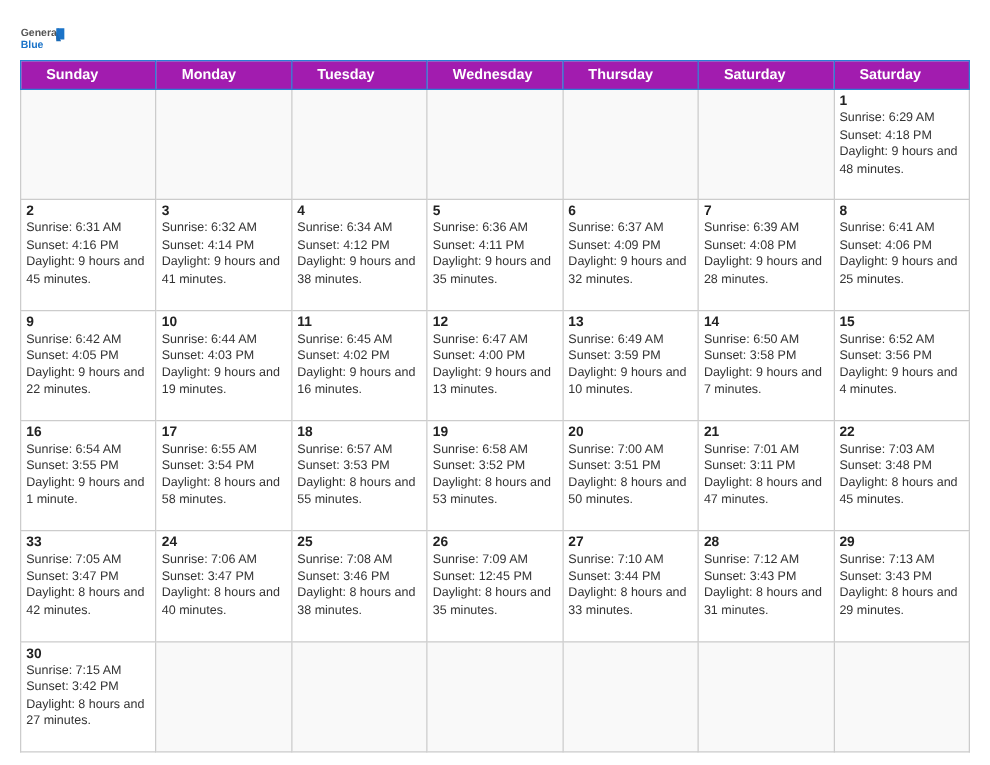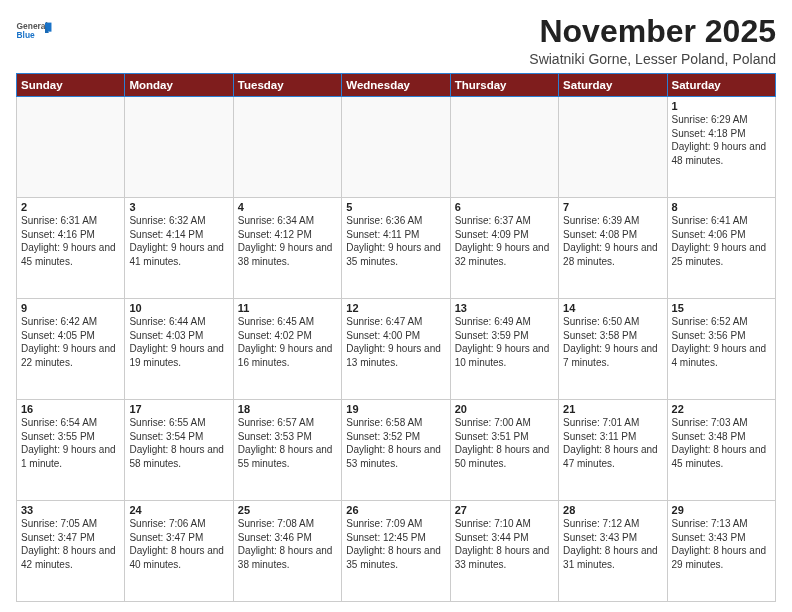--- a/index.html
+++ b/index.html
@@ -49,25 +49,25 @@
       margin-top: 2px;
     }
     .calendar {
       flex: 1;
       border: 1px solid #ccc;
       border-collapse: collapse;
       width: 100%;
       table-layout: fixed;
     }
     .calendar th {
-      background: #7f1d1d;
+      background: #a21caf;
       color: #fff;
       font-size: 11.5px;
       font-weight: bold;
-      padding: 5px 4px;
+      padding: 5px 20px;
       text-align: left;
       border: 1px solid #2a7fd4;
     }
     .calendar td {
       border: 1px solid #ccc;
       vertical-align: top;
       padding: 3px 4px;
       font-size: 9.2px;
       color: #333;
       width: calc(100%/7);
@@ -100,24 +100,20 @@
 
 <div class="page">
   <div class="header">
     <div class="logo">
       <svg class="logo-icon" viewBox="0 0 54 34" xmlns="http://www.w3.org/2000/svg">
         <text x="0" y="14" font-size="13" font-family="Arial" font-weight="bold" fill="#555">General</text>
         <text x="0" y="28" font-size="13" font-family="Arial" font-weight="bold" fill="#1a73c8">Blue</text>
         <polygon points="44,4 54,4 54,18 44,18" fill="#1a73c8"></polygon>
         <polygon points="44,8 50,20 44,20" fill="#1a6ab5"></polygon>
       </svg>
-    </div>
-    <div class="title-block">
-      <div class="month-title">November 2025</div>
-      <div class="location-title">Swiatniki Gorne, Lesser Poland, Poland</div>
     </div>
   </div>
 
   <table class="calendar">
     <thead>
       <tr>
         <th>Sunday</th>
         <th>Monday</th>
         <th>Tuesday</th>
         <th>Wednesday</th>
@@ -339,15 +335,30 @@
 and 31 minutes.</div>
           </td>
           <td>
             <span class="day-number">29</span>
             <div class="day-info">Sunrise: 7:13 AM
 Sunset: 3:43 PM
 Daylight: 8 hours
 and 29 minutes.</div>
           </td>
         </tr>
+        <tr class="last-row">
+          <td>
+            <span class="day-number">30</span>
+            <div class="day-info">Sunrise: 7:15 AM
+Sunset: 3:42 PM
+Daylight: 8 hours
+and 27 minutes.</div>
+          </td>
+          <td class="empty-cell"></td>
+          <td class="empty-cell"></td>
+          <td class="empty-cell"></td>
+          <td class="empty-cell"></td>
+          <td class="empty-cell"></td>
+          <td class="empty-cell"></td>
+        </tr>
       </tbody>
   </table>
 </div>
 
 </body></html>

